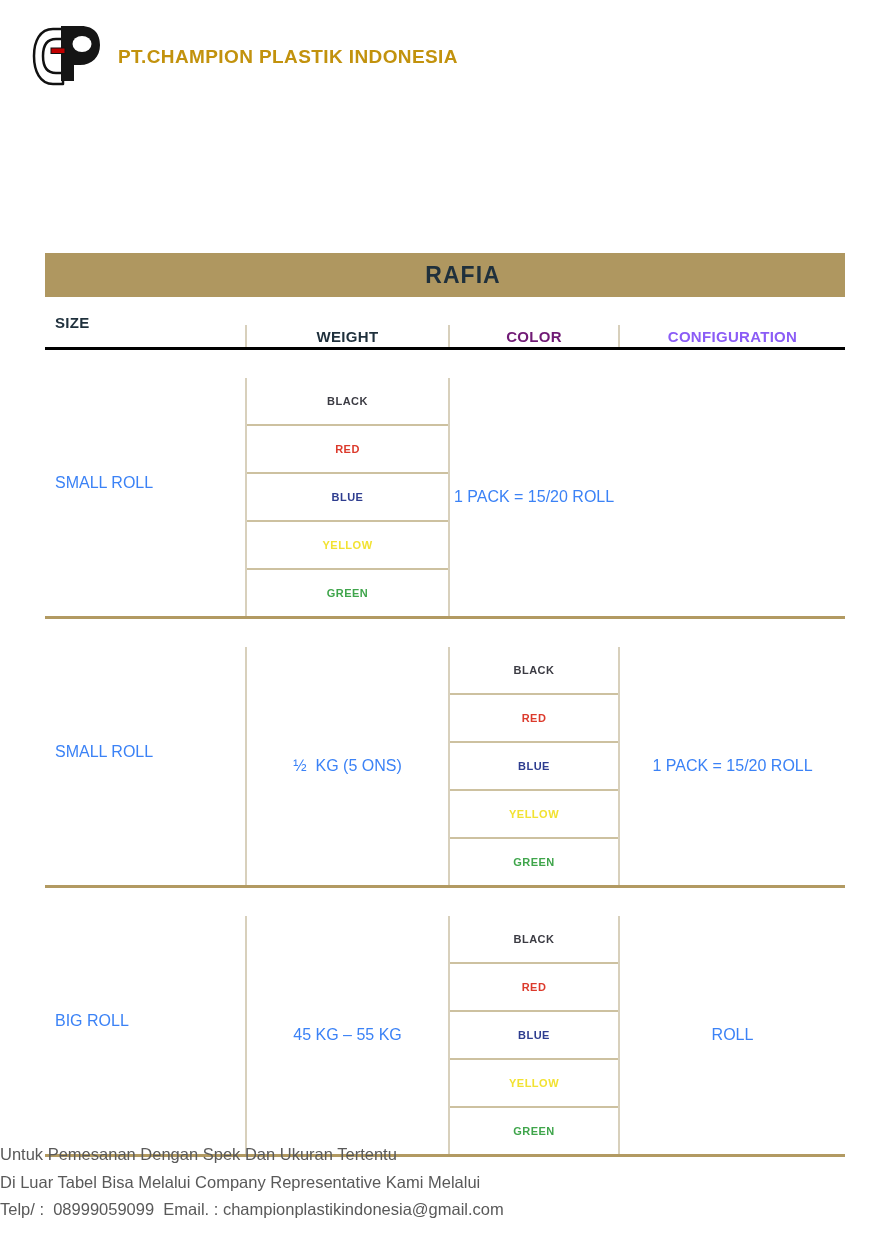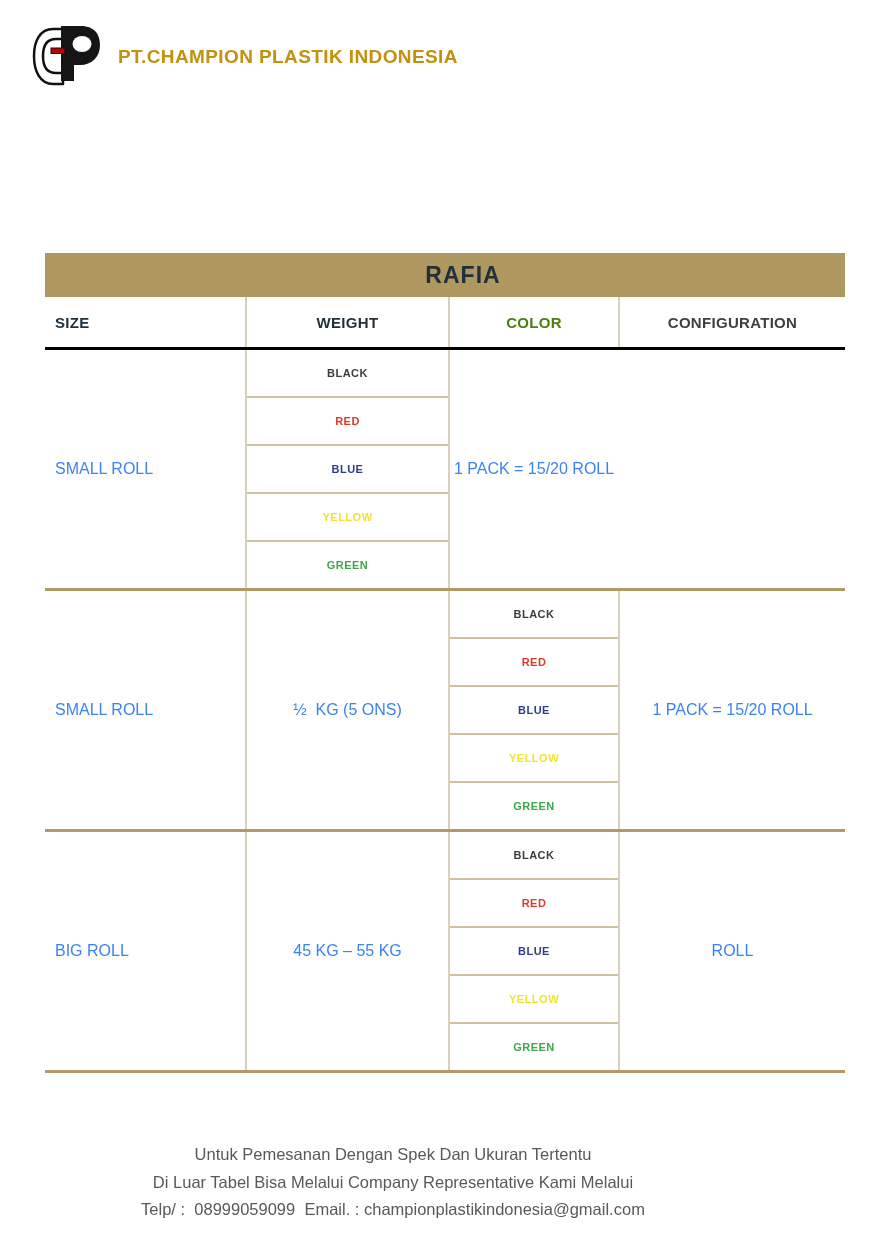--- a/index.html
+++ b/index.html
@@ -13,32 +13,32 @@
   .brand-title{font-size:19px;font-weight:bold;letter-spacing:.4px;white-space:pre;}
   
   .table{position:absolute;left:45px;top:253px;width:800px;}
   .band{height:44px;display:flex;align-items:center;justify-content:center;}
   .band span{font-size:23px;font-weight:bold;letter-spacing:1px;}
   .grid-row{display:grid;grid-template-columns:200px 203px 170px 227px;}
   .head-row{height:50px;border-bottom:3px solid #000000;}
   .head-cell{display:flex;align-items:center;justify-content:center;
     font-size:15px;font-weight:bold;letter-spacing:.3px;}
   .head-cell.first{justify-content:flex-start;padding-left:10px;}
-  .vline{border-left:2px solid #D8D0BC;}
+  .vline{border-left:2px solid #D8D0BC;margin-top:28px;}
   .row{border-bottom:3px solid #B29A62;}
   .cell{display:flex;align-items:center;justify-content:center;
     font-size:16px;color:#3b82f6;white-space:pre-wrap;}
   .size-cell{justify-content:flex-start;padding-left:10px;}
   .color-stack{display:flex;flex-direction:column;}
   .color-sub{height:46px;display:flex;align-items:center;justify-content:center;
     font-size:11px;font-weight:bold;letter-spacing:.5px;
     border-bottom:2px solid #CDC1A0;}
   .color-sub:last-child{border-bottom:none;}
   
-  .footer{position:absolute;left:0;top:1141px;width:786px;text-align:center;
+  .footer{position:absolute;left:0;top:1141px;width:786px;text-align:left;
     font-size:16.5px;line-height:27.5px;color:#595959;}
   .footer div{white-space:pre-wrap;}
 </style>
 </head>
 <body>
 
 <div class="page">
 
   <div class="brand">
     <svg class="brand-logo" viewBox="0 0 72 65" xmlns="http://www.w3.org/2000/svg">
@@ -52,22 +52,22 @@
 
   <div class="table">
 
     <div class="band" style="background-color: rgb(175, 151, 96); padding-left: 36px;">
       <span style="color: rgb(31, 48, 60);">RAFIA</span>
     </div>
 
     <div class="grid-row head-row">
       <div class="head-cell first" style="color: rgb(31, 48, 60);">SIZE</div>
       <div class="head-cell vline" style="color: rgb(31, 48, 60);">WEIGHT</div>
-      <div class="head-cell vline" style="color: #4d7c0f;">COLOR</div>
-      <div class="head-cell vline" style="color: #404040;">CONFIGURATION</div>
+      <div class="head-cell vline" style="color: #701a75;">COLOR</div>
+      <div class="head-cell vline" style="color: #8b5cf6;">CONFIGURATION</div>
     </div>
 
     <div class="grid-row row">
       <div class="cell size-cell">SMALL ROLL</div>
       <div class="color-stack vline">
         <div class="color-sub" style="color: rgb(59, 59, 67);">BLACK</div>
         <div class="color-sub" style="color: rgb(220, 58, 44);">RED</div>
         <div class="color-sub" style="color: rgb(46, 61, 143);">BLUE</div>
         <div class="color-sub" style="color: rgb(242, 226, 49);">YELLOW</div>
         <div class="color-sub" style="color: rgb(63, 165, 75);">GREEN</div>

